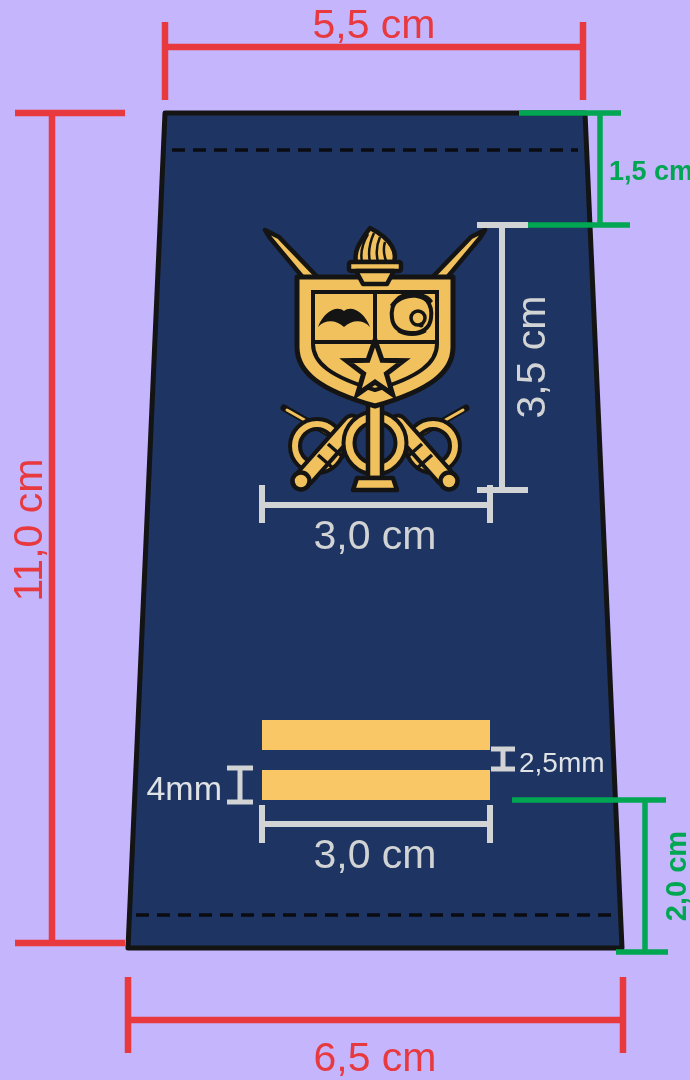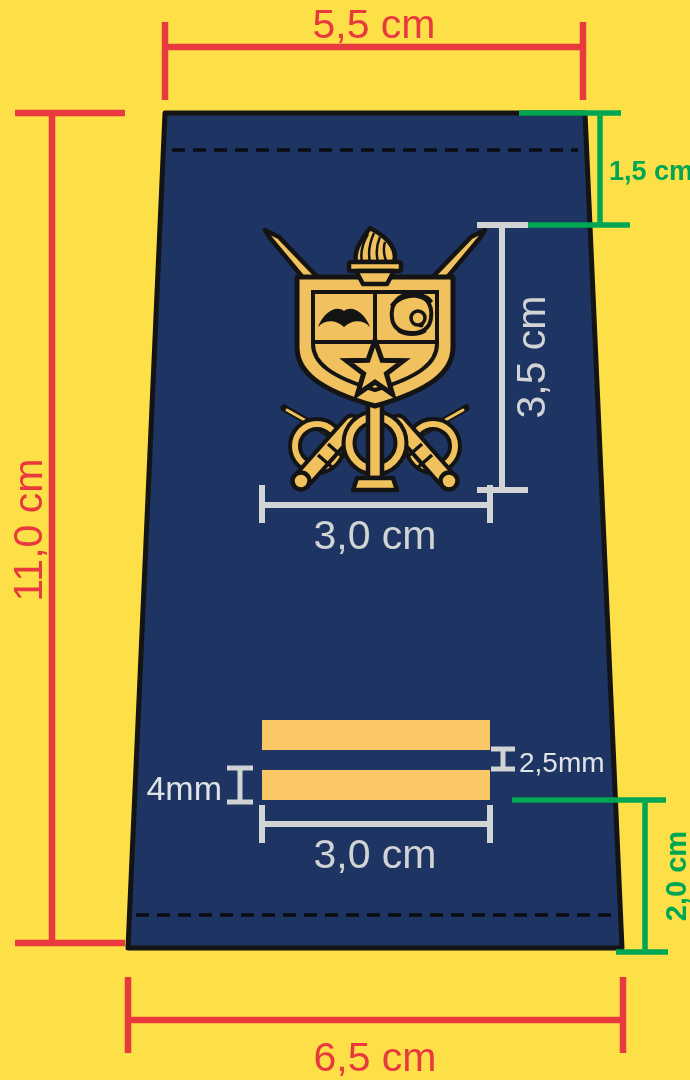--- a/index.html
+++ b/index.html
@@ -1,16 +1,16 @@
 <!DOCTYPE html>
 <html><head>
 <meta charset="utf-8">
 <style>
   html,body{margin:0;padding:0;background:#ffffff;}
-  .stage{position:relative;width:690px;height:1080px;background:#fde047;overflow:hidden;}
+  .stage{position:relative;width:690px;height:1080px;background:#c4b5fd;overflow:hidden;}
   svg{display:block;}
   text{font-family:"Liberation Sans", sans-serif;}
   .dim-red{fill:#e8393f;font-size:41px;}
   .dim-gray{fill:#d1d3d4;font-size:41px;}
   .dim-light{fill:#e0e3e6;}
   .dim-green{fill:#00a651;font-weight:bold;}
   .ln-red{stroke:#e8393f;stroke-width:6.5;fill:none;}
   .ln-green{stroke:#00a651;stroke-width:5.5;fill:none;}
   .ln-gray{stroke:#d1d3d4;stroke-width:6;fill:none;}
   .ln-gray-thin{stroke:#d1d3d4;stroke-width:5;fill:none;}

